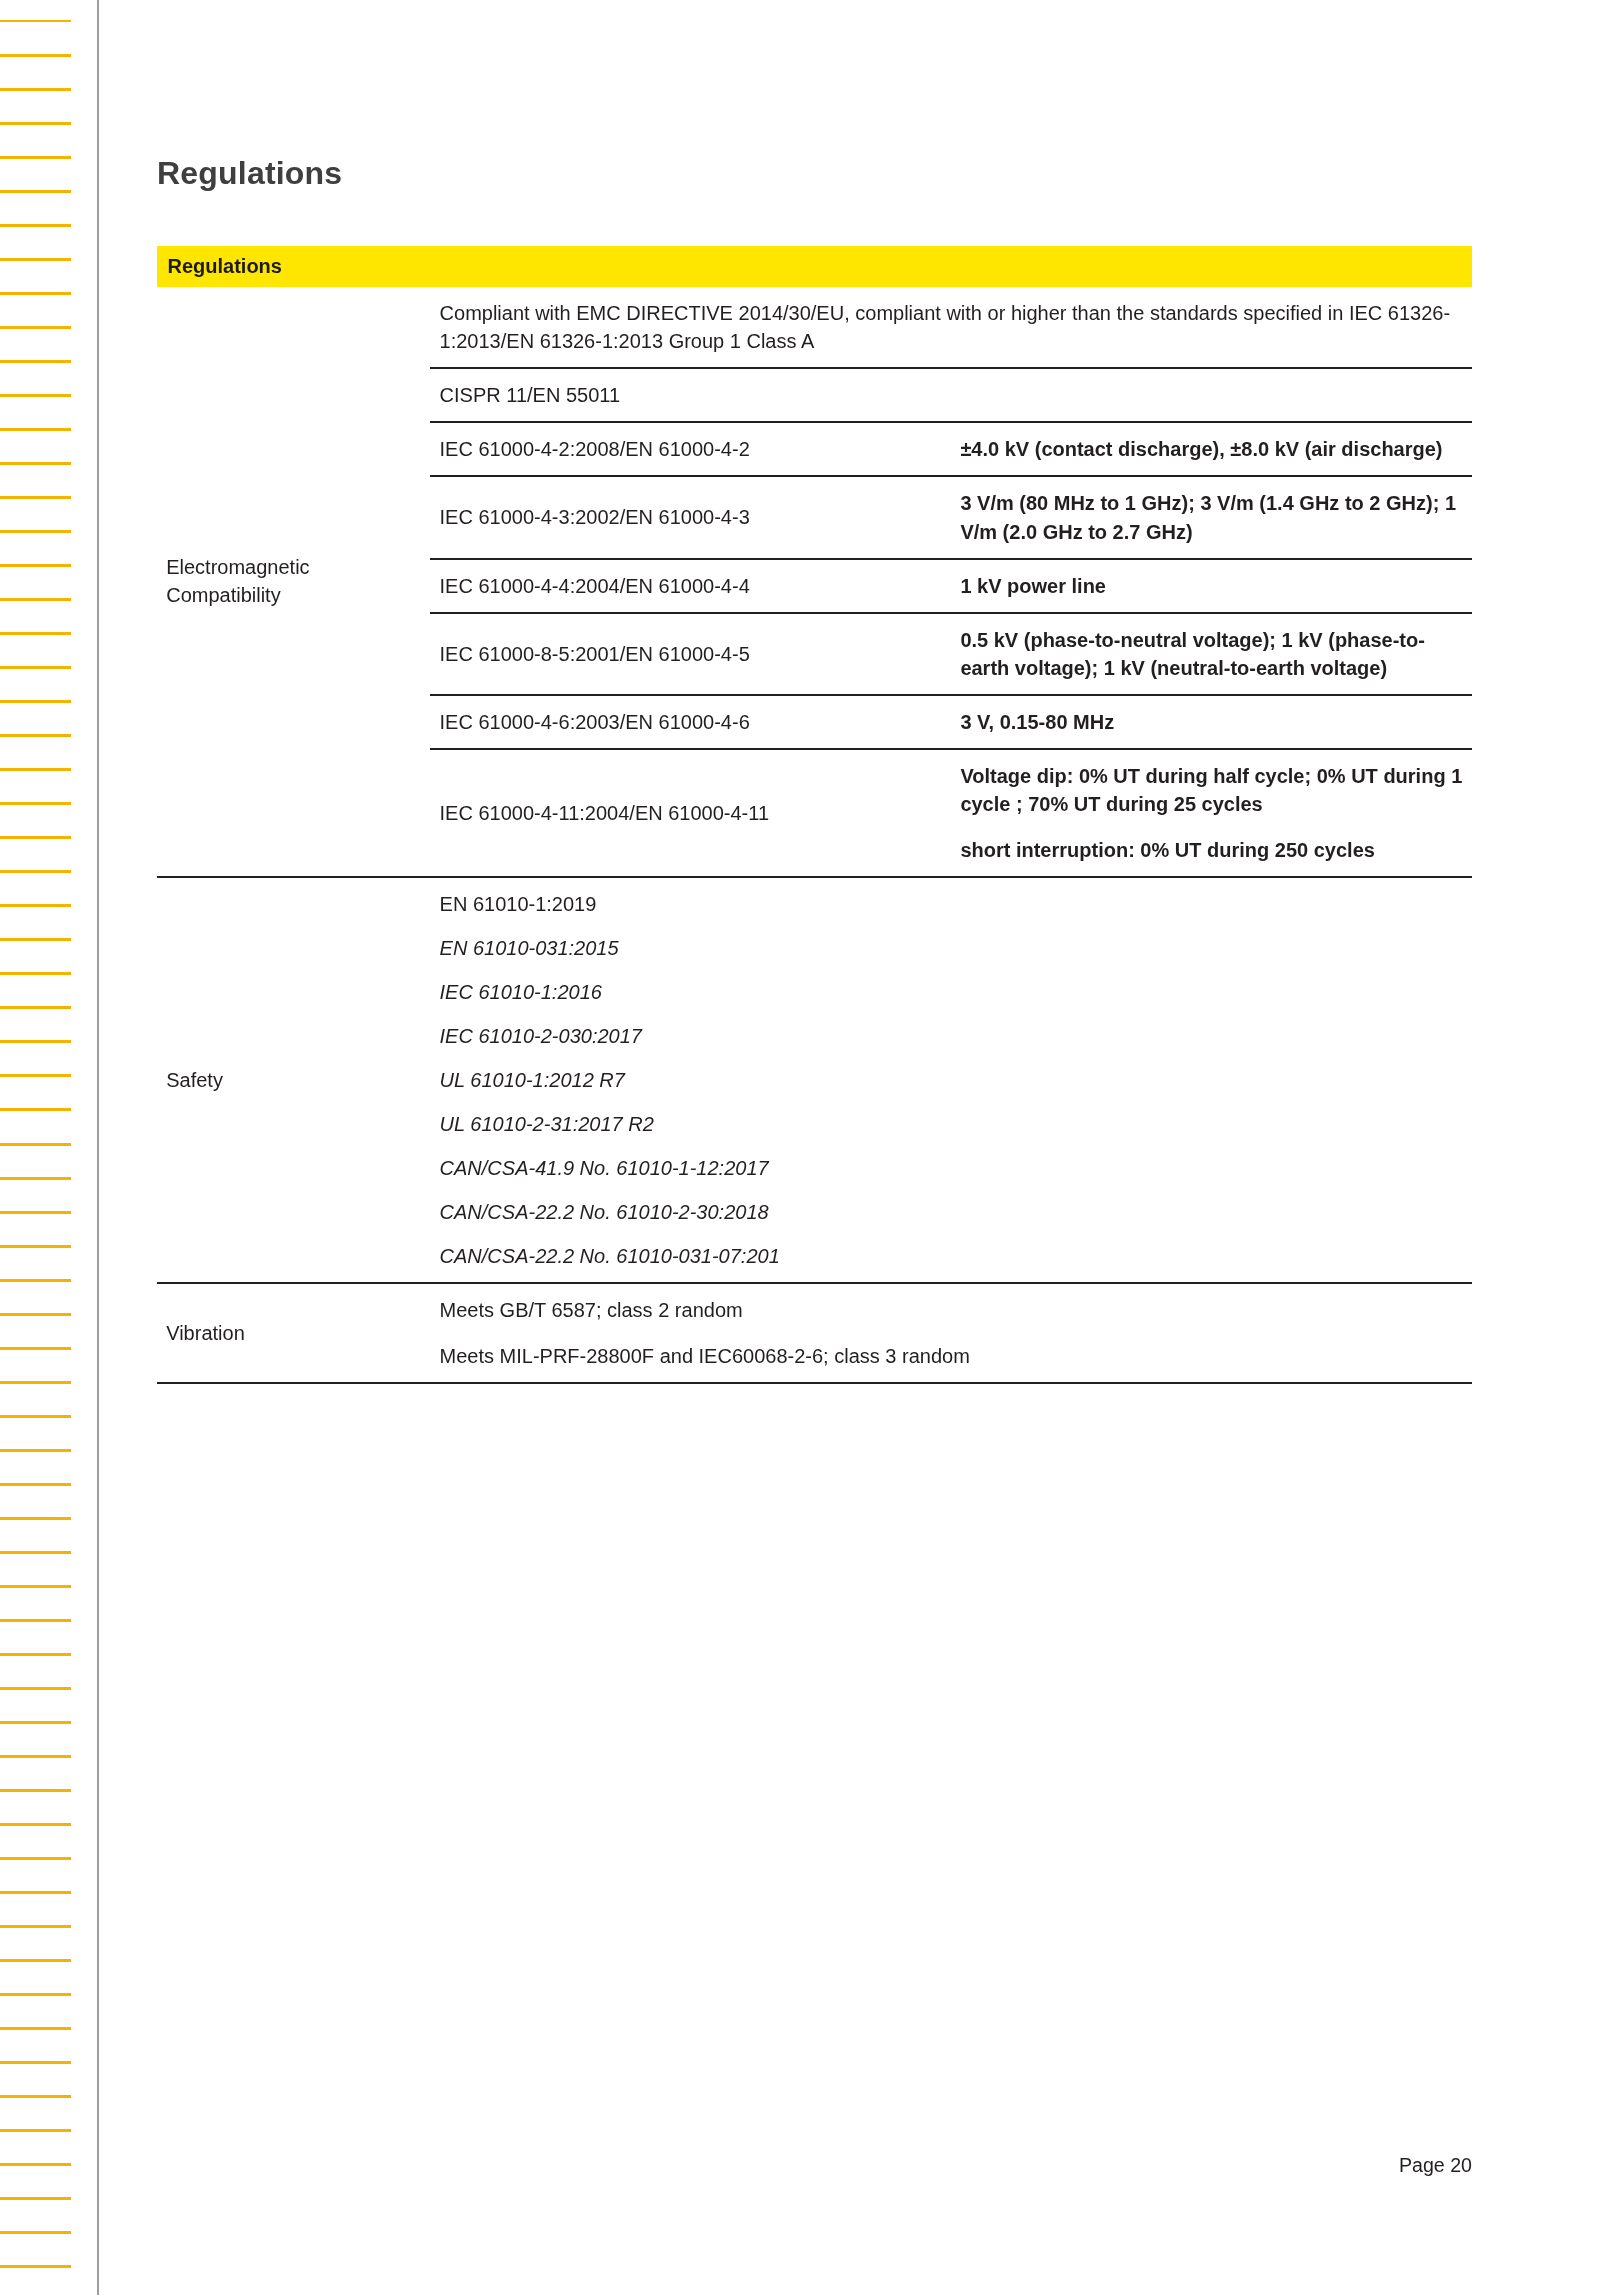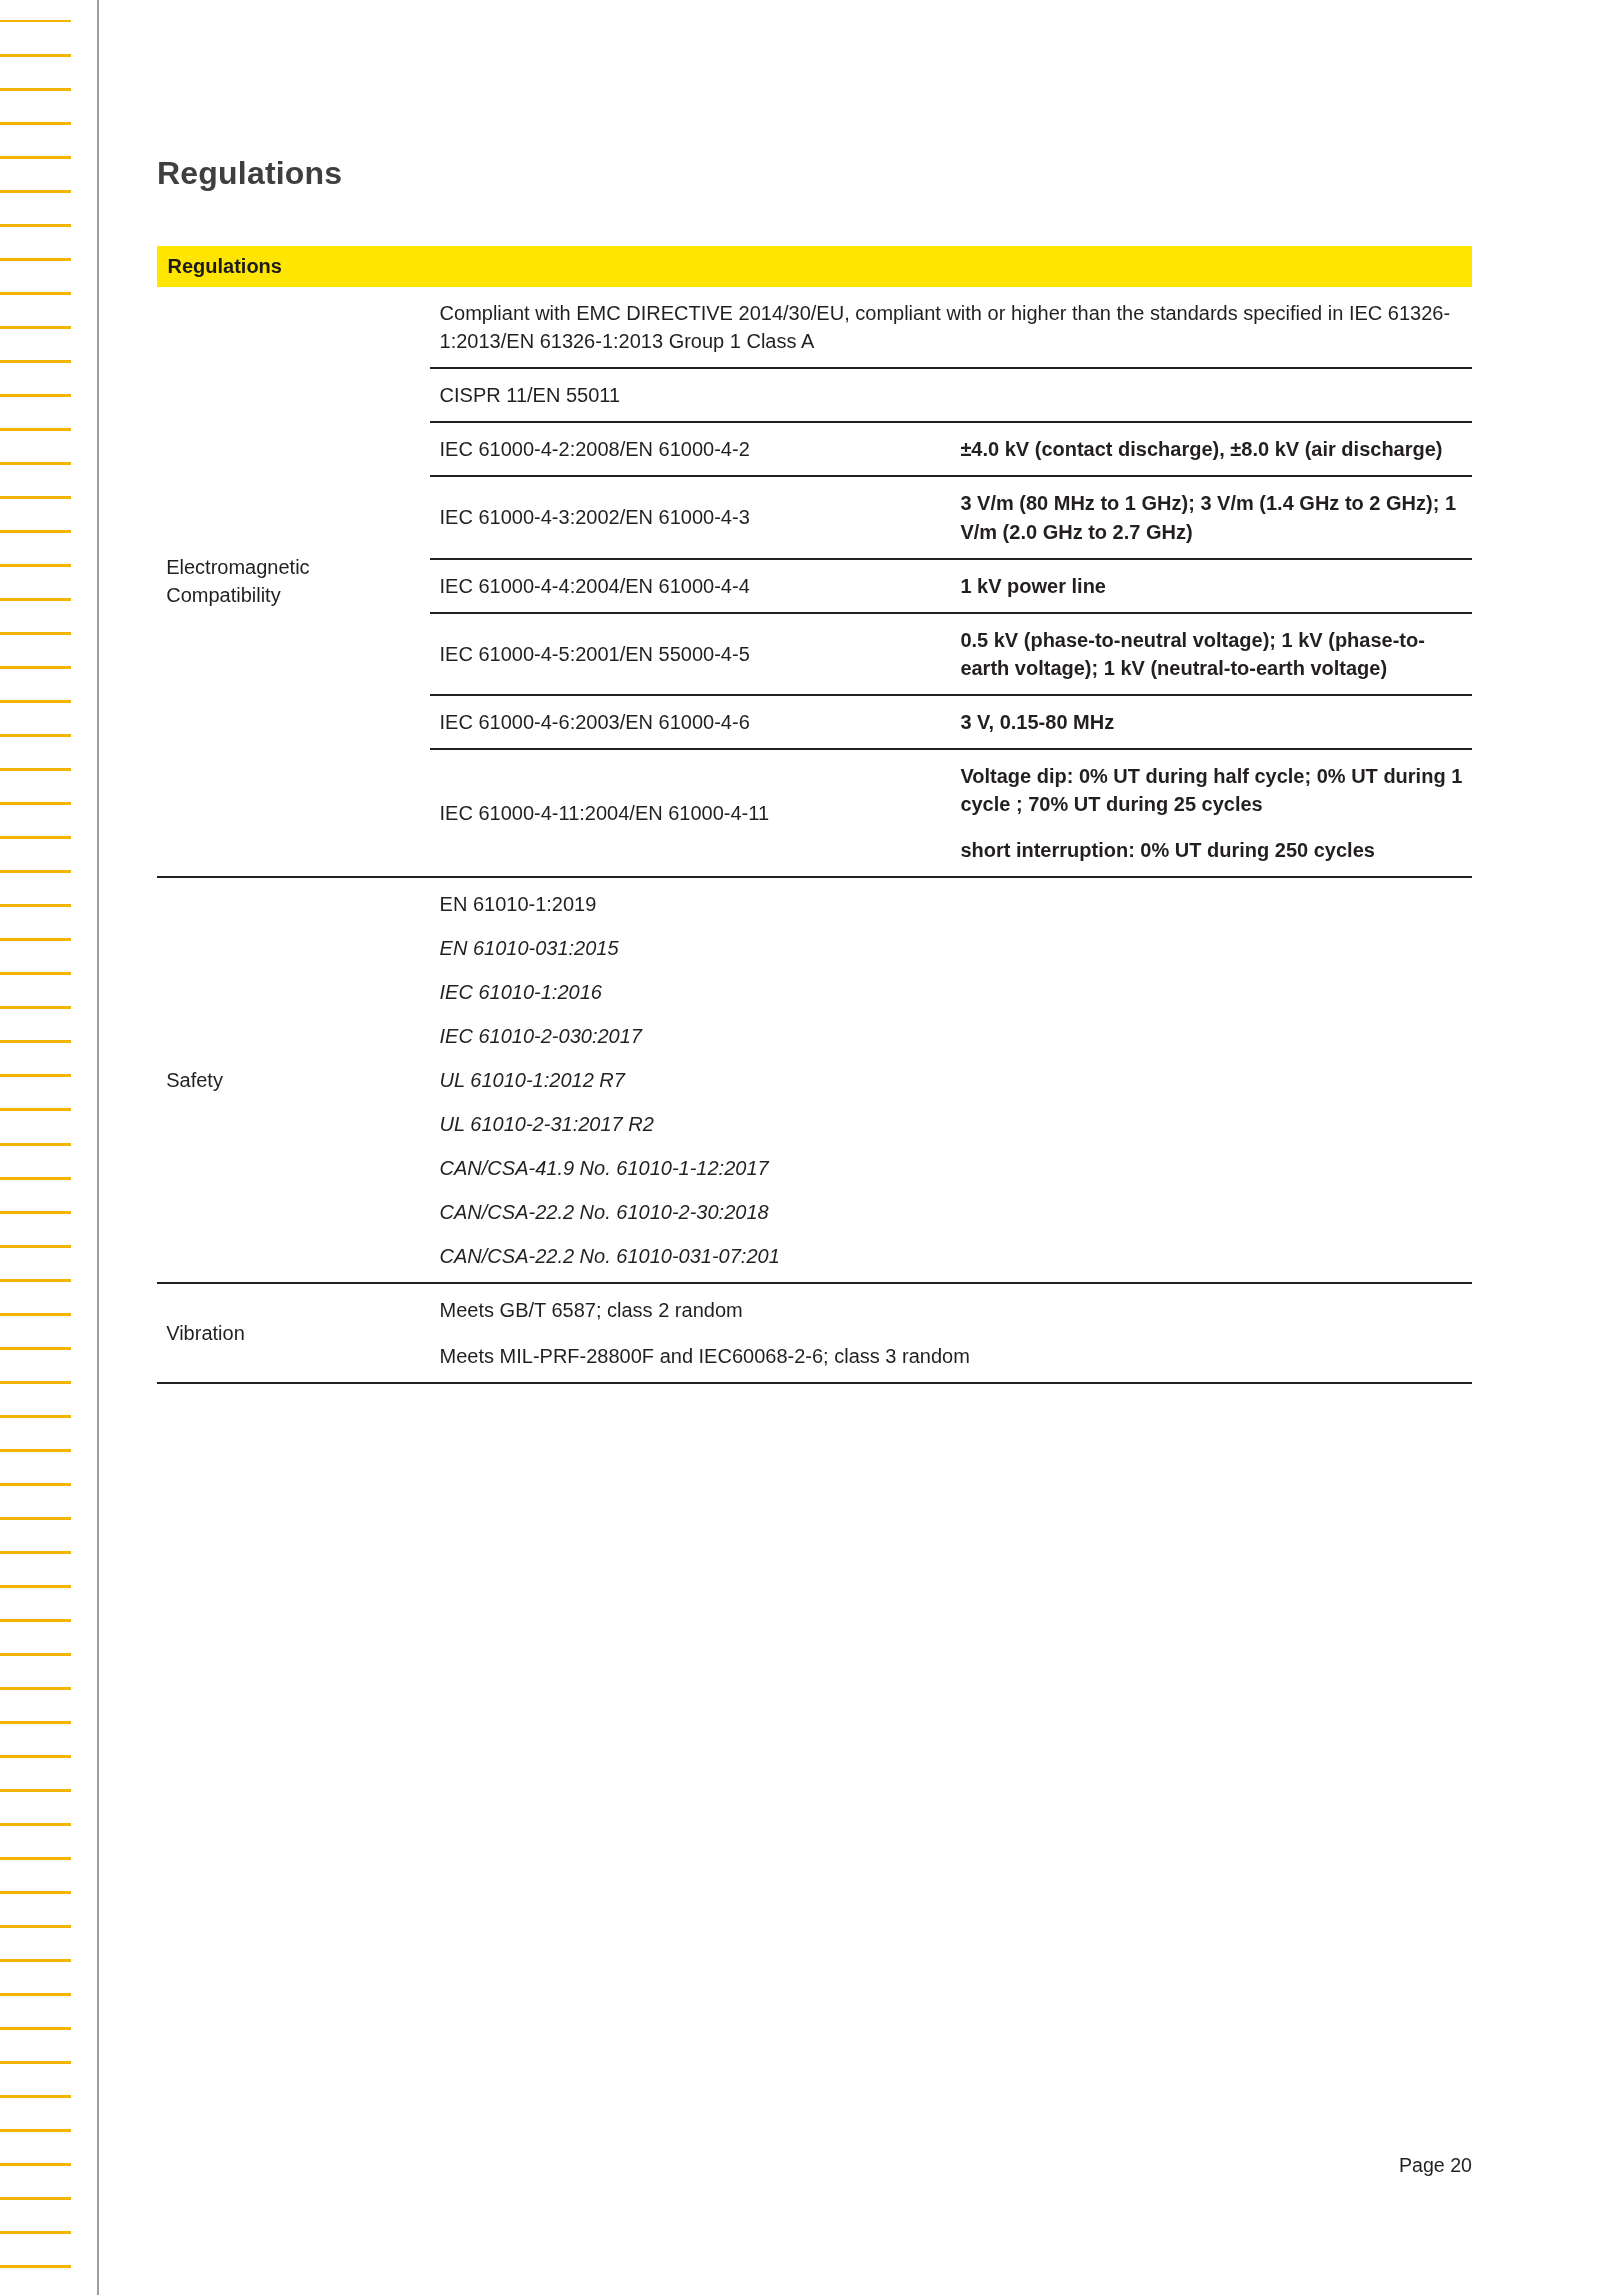--- a/index.html
+++ b/index.html
@@ -234,21 +234,21 @@
       </tr>
       <tr class="rule-inner">
         <td class="col-mid">IEC 61000-4-3:2002/EN 61000-4-3</td>
         <td class="col-val">3 V/m (80 MHz to 1 GHz); 3 V/m (1.4 GHz to 2 GHz); 1 V/m (2.0 GHz to 2.7 GHz)</td>
       </tr>
       <tr class="rule-inner">
         <td class="col-mid">IEC 61000-4-4:2004/EN 61000-4-4</td>
         <td class="col-val">1 kV power line</td>
       </tr>
       <tr class="rule-inner">
-        <td class="col-mid">IEC 61000-4-5:2001/EN 55000-4-5</td>
+        <td class="col-mid">IEC 61000-8-5:2001/EN 61000-4-5</td>
         <td class="col-val">0.5 kV (phase-to-neutral voltage); 1 kV (phase-to-earth voltage); 1 kV (neutral-to-earth voltage)</td>
       </tr>
       <tr class="rule-inner">
         <td class="col-mid">IEC 61000-4-6:2003/EN 61000-4-6</td>
         <td class="col-val">3 V, 0.15-80 MHz</td>
       </tr>
       <tr class="rule-inner">
         <td class="col-mid">IEC 61000-4-11:2004/EN 61000-4-11</td>
         <td class="col-val">
           <span class="cell-line">Voltage dip: 0% UT during half cycle; 0% UT during 1 cycle ; 70% UT during 25 cycles</span>

